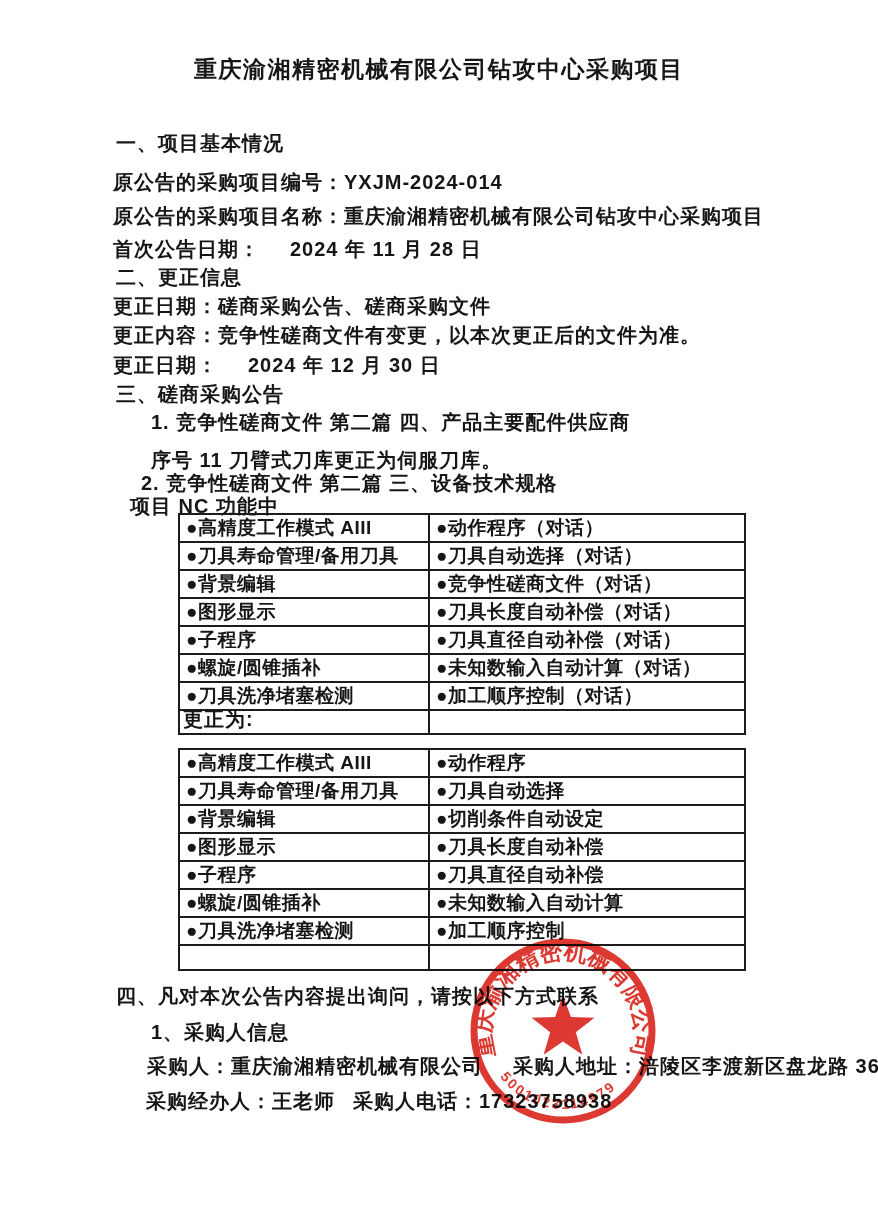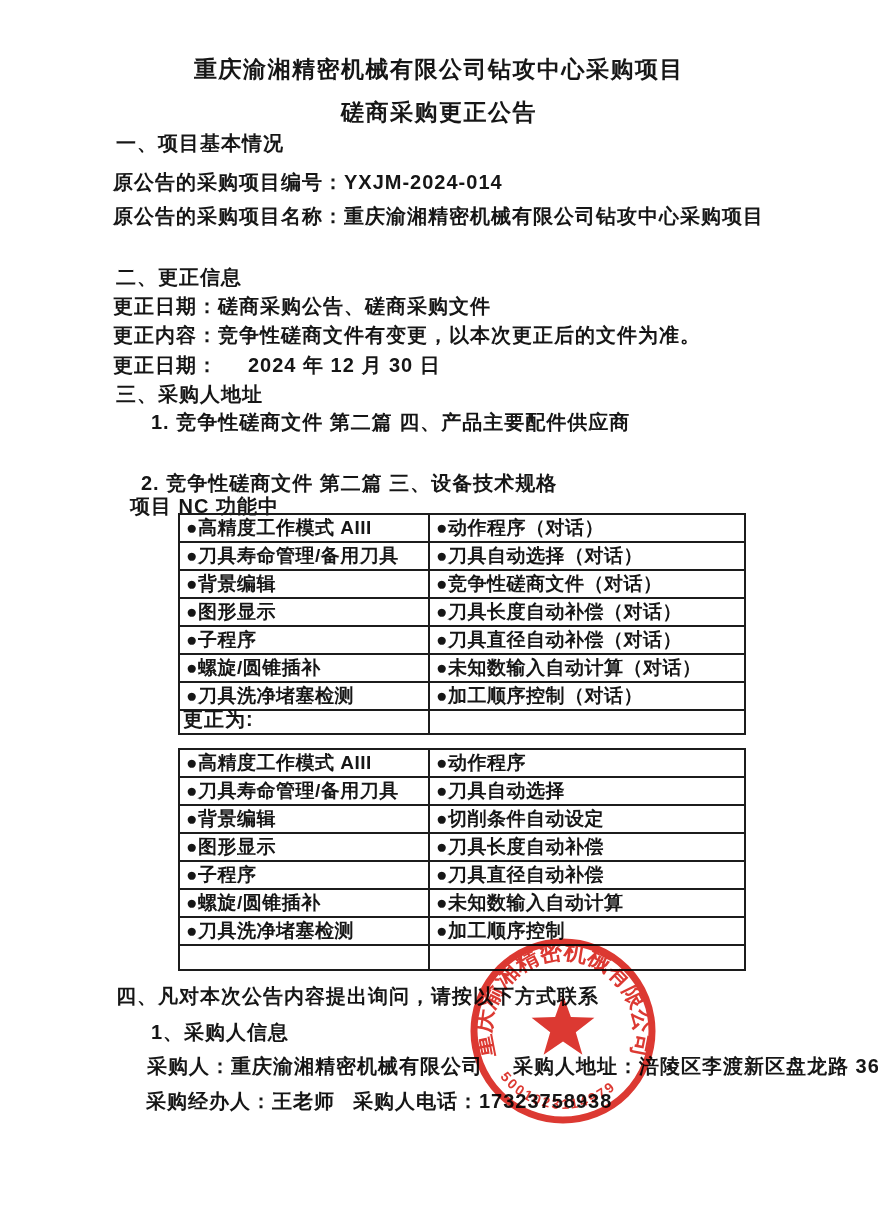--- a/index.html
+++ b/index.html
@@ -49,40 +49,41 @@
     mix-blend-mode:multiply;
     opacity:0.9;
   }
 </style>
 </head>
 <body>
 
 <div class="page">
 
   <div class="line title" style="top:56px; left:0;">重庆渝湘精密机械有限公司钻攻中心采购项目</div>
-  <div class="line title" style="top:99px; left:0;">磋商采购更正公告</div>
 
   <div class="line" style="top:130px; left:116px;">一、项目基本情况</div>
 
   <div class="line" style="top:169px; left:113px;"><span>原公告的采购项目编号：</span><span>YXJM-2024-014</span></div>
 
   <div class="line" style="top:203px; left:113px;"><span>原公告的采购项目名称：</span><span>重庆渝湘精密机械有限公司钻攻中心采购项目</span></div>
 
+  <div class="line" style="top:236px; left:113px;"><span>首次公告日期：</span><span class="gap-md">2024 年 11 月 28 日</span></div>
 
   <div class="line" style="top:264px; left:116px;">二、更正信息</div>
 
   <div class="line" style="top:293px; left:113px;"><span>更正日期：</span><span>磋商采购公告、磋商采购文件</span></div>
 
   <div class="line" style="top:322px; left:113px;text-align:center;"><span>更正内容：</span><span>竞争性磋商文件有变更，以本次更正后的文件为准。</span></div>
 
   <div class="line" style="top:352px; left:113px;"><span>更正日期：</span><span class="gap-md">2024 年 12 月 30 日</span></div>
 
-  <div class="line" style="top:381px; left:116px;">三、采购人地址</div>
+  <div class="line" style="top:381px; left:116px;">三、磋商采购公告</div>
 
   <div class="line" style="top:409px; left:151px;">1. 竞争性磋商文件 第二篇 四、产品主要配件供应商</div>
+  <div class="line" style="top:447px; left:151px;">序号 11 刀臂式刀库更正为伺服刀库。</div>
   <div class="line" style="top:470px; left:141px;">2. 竞争性磋商文件 第二篇 三、设备技术规格</div>
   <div class="line" style="top:493px; left:130px;">项目 NC 功能中</div>
 
   <table class="nc-table" id="table-before" style="top:513px;">
     <tbody>
         <tr>
           <td class="col-left">●高精度工作模式 AIII</td>
           <td class="col-right">●动作程序（对话）</td>
         </tr>
     <tr>

